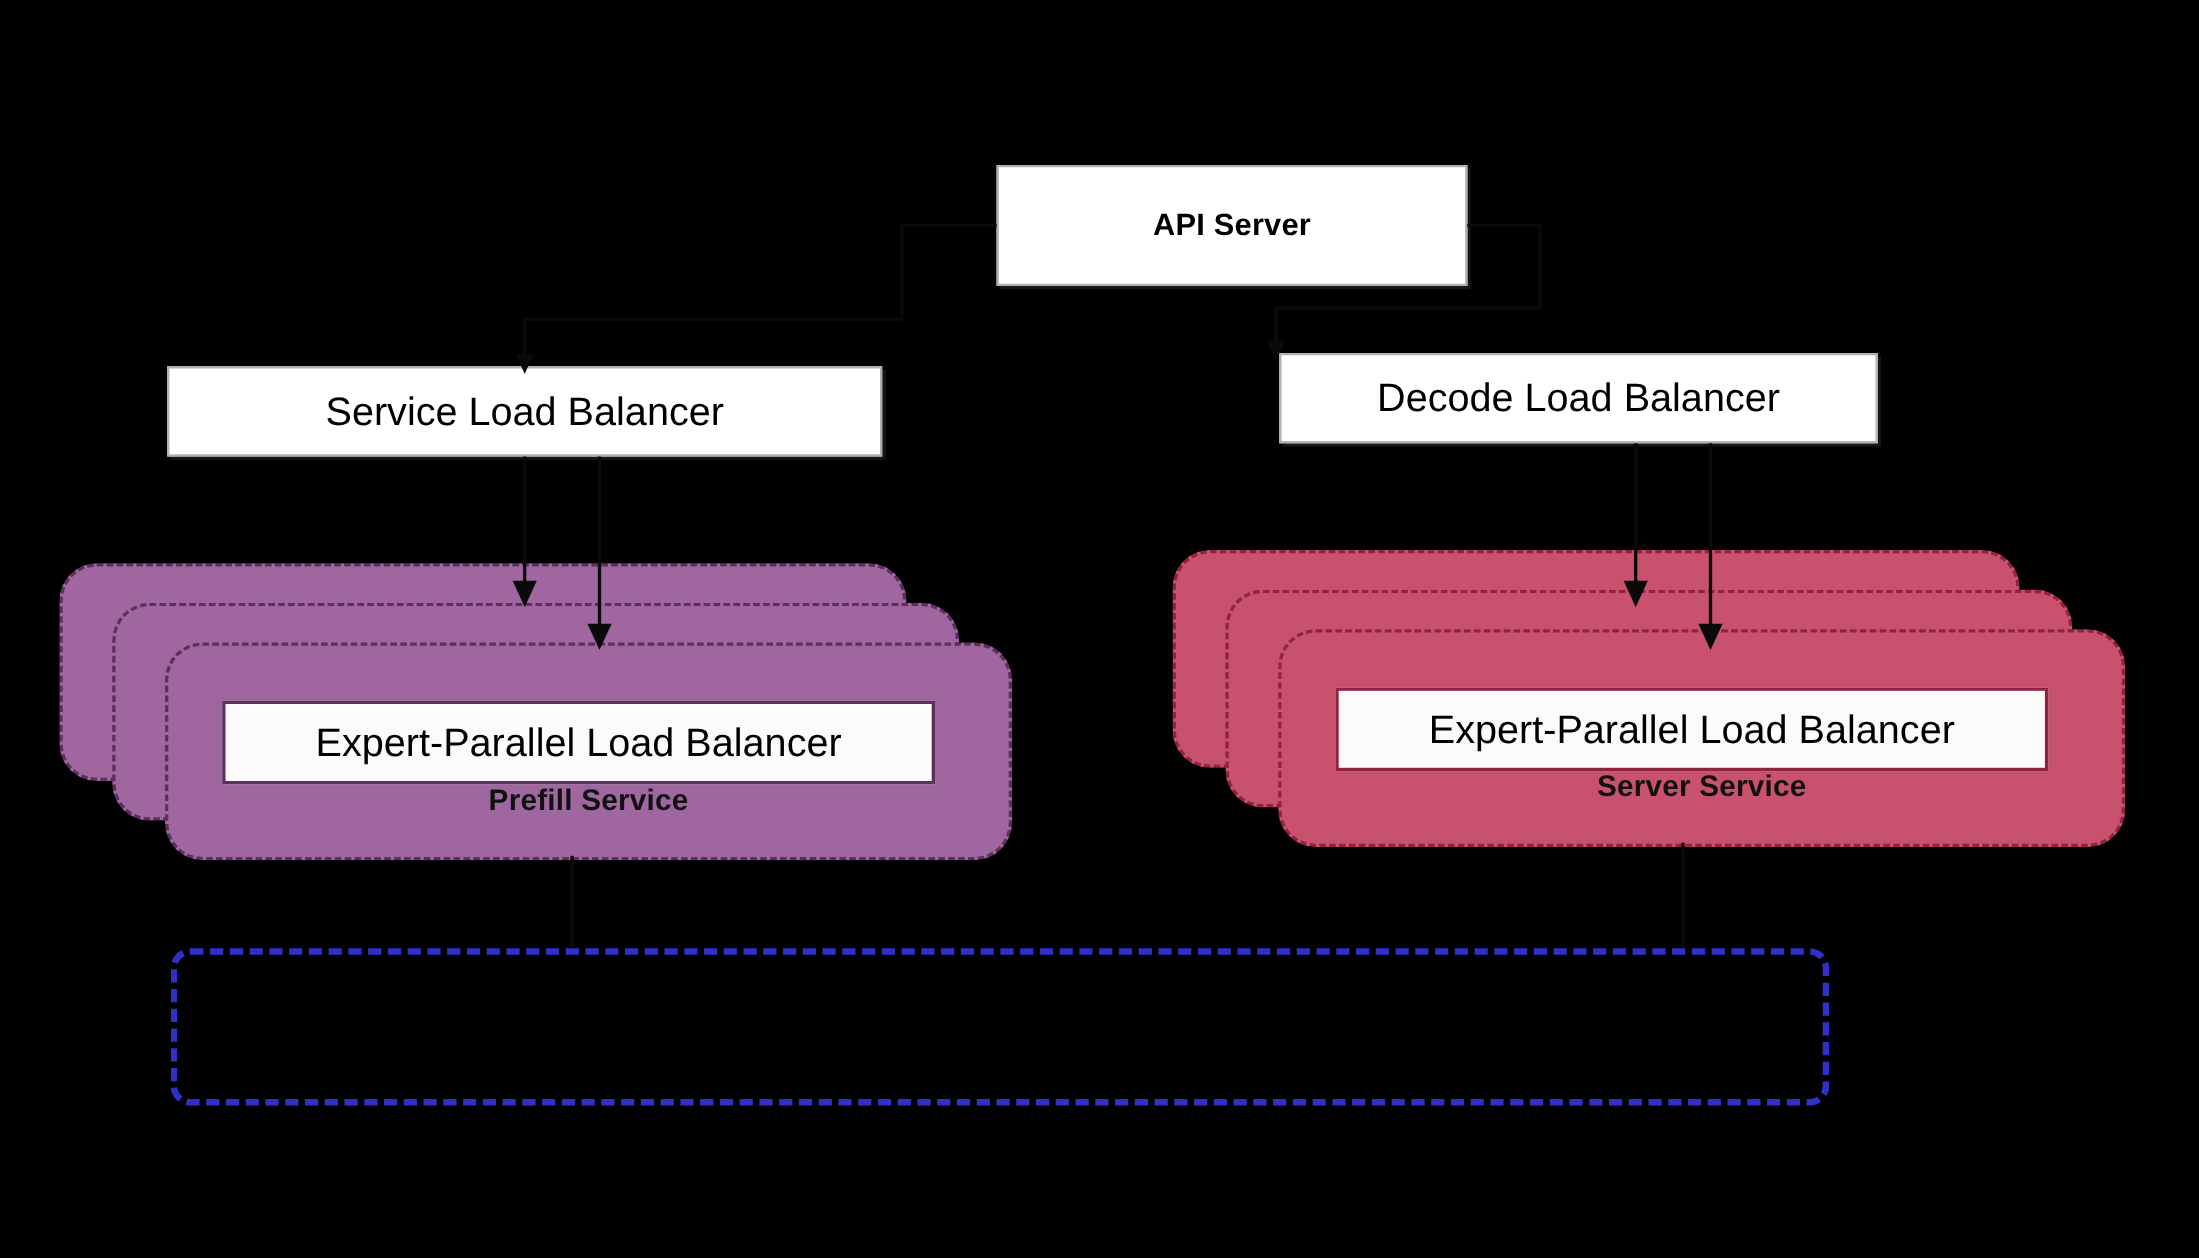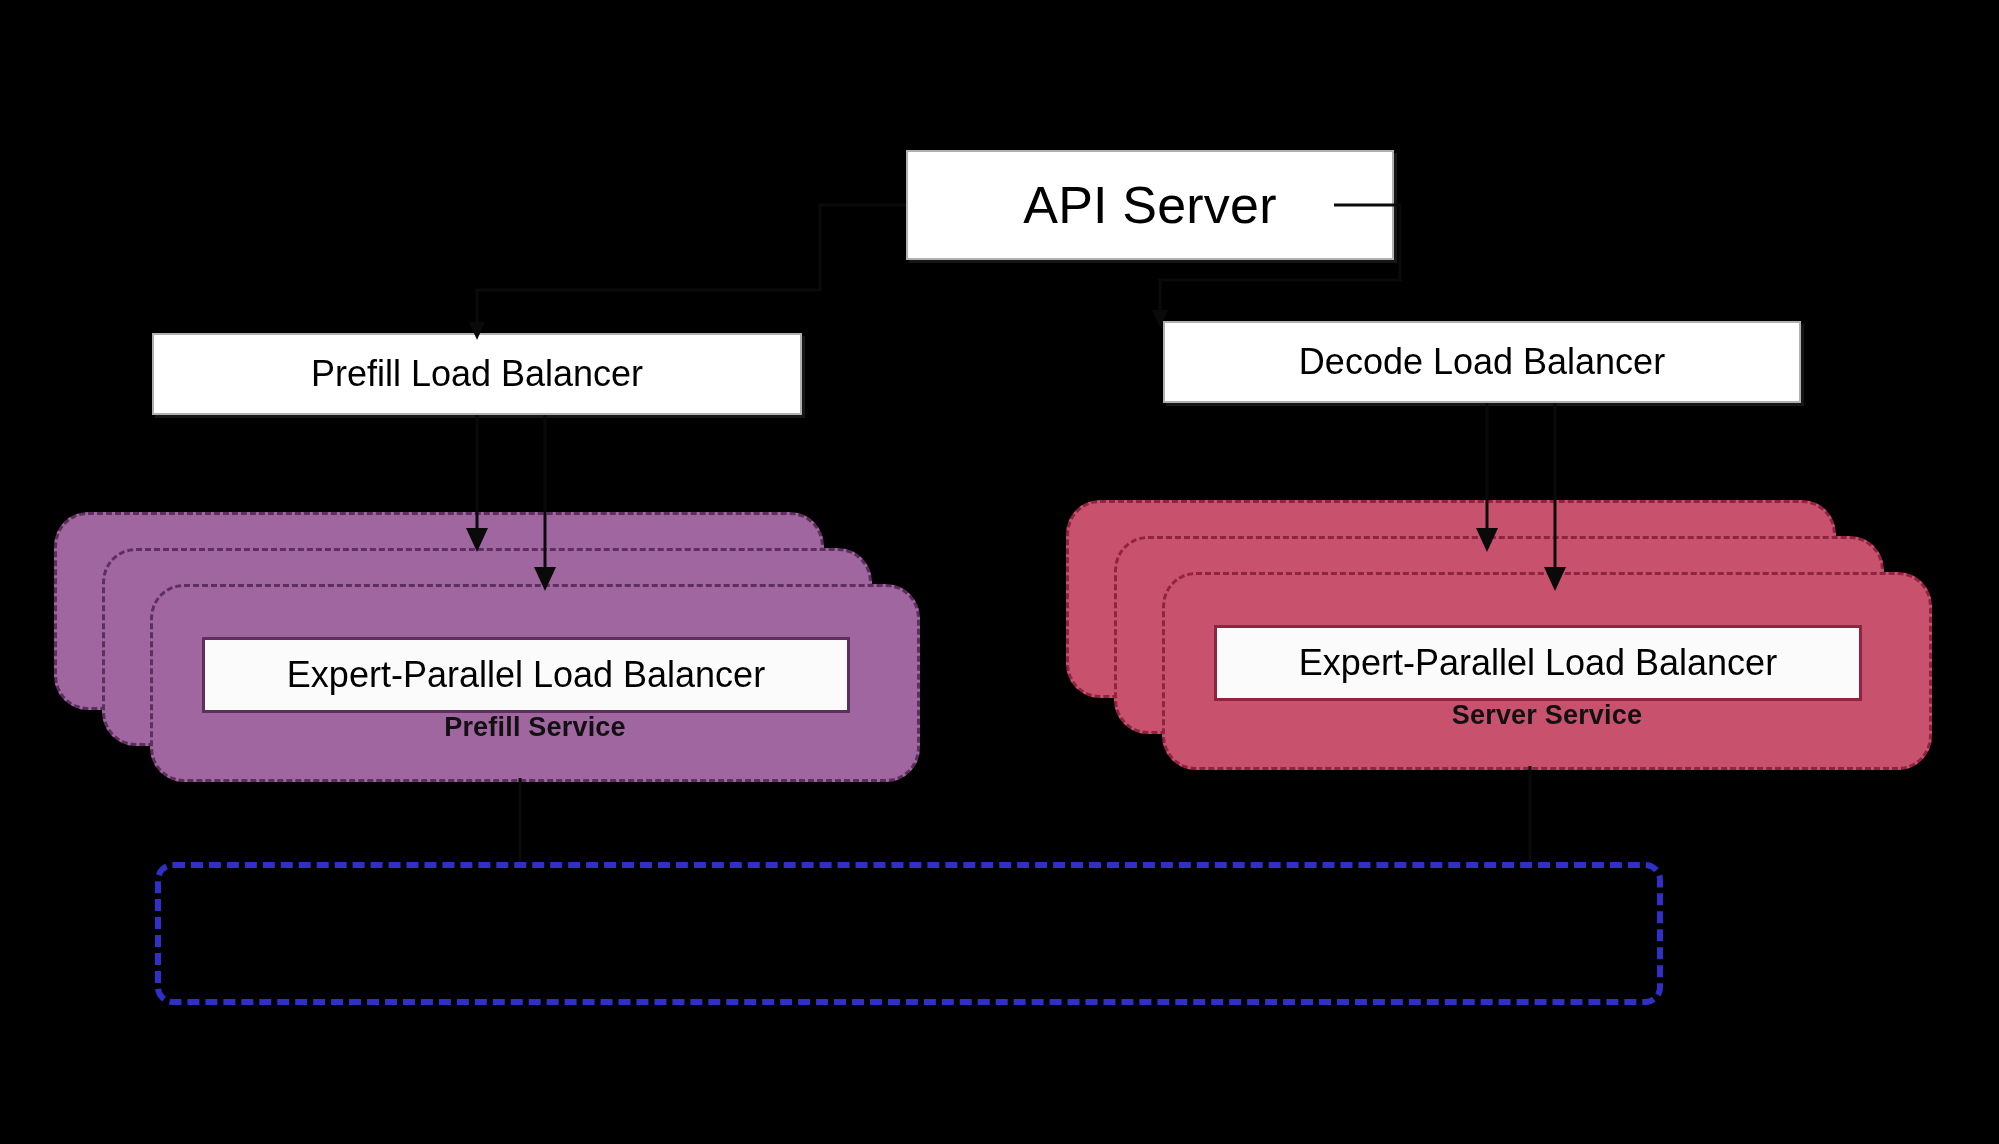--- a/index.html
+++ b/index.html
@@ -29,40 +29,40 @@
     display: flex;
     align-items: center;
     justify-content: center;
     color: #000000;
     box-shadow: 3px 3px 0 rgba(40,40,40,0.55);
   }
 
   #api-server {
     left: 906px;
     top: 150px;
-    width: 488px;
+    width: 428px;
     height: 110px;
-    font-size: 52px;
-    font-weight: 400;
+    font-size: 28px;
+    font-weight: 700;
     letter-spacing: .2px;
   }
 
   #prefill-lb {
     left: 152px;
     top: 333px;
     width: 650px;
     height: 82px;
     font-size: 36px;
     font-weight: 400;
   }
 
   #decode-lb {
     left: 1163px;
     top: 321px;
-    width: 638px;
+    width: 544px;
     height: 82px;
     font-size: 36px;
     font-weight: 400;
   }
 
   
   .service-stack {
     position: absolute;
   }
 
@@ -182,21 +182,21 @@
     <g>
       <path class="edge-line" d="M520 778 L520 862"></path>
     </g>
     <g>
       <path class="edge-line" d="M1530 766 L1530 862"></path>
     </g>
   </svg>
 
   <div class="node-box" id="api-server">API Server</div>
 
-  <div class="node-box" id="prefill-lb">Prefill Load Balancer</div>
+  <div class="node-box" id="prefill-lb">Service Load Balancer</div>
 
   <div class="node-box" id="decode-lb">Decode Load Balancer</div>
 
   <div class="service-stack stack-prefill" style="left:54px; top:512px; width:846px; height:270px;">
 
     <div class="card layer-0" style="left:0px;  top:0px;  width:770px; height:198px;"></div>
     <div class="card layer-1" style="left:48px; top:36px; width:770px; height:198px;"></div>
     <div class="card layer-2" style="left:96px; top:72px; width:770px; height:198px;"></div>
 
     <div class="epl-box" style="left:148px; top:112px; width:648px; height:76px;">Expert-Parallel Load Balancer</div>

